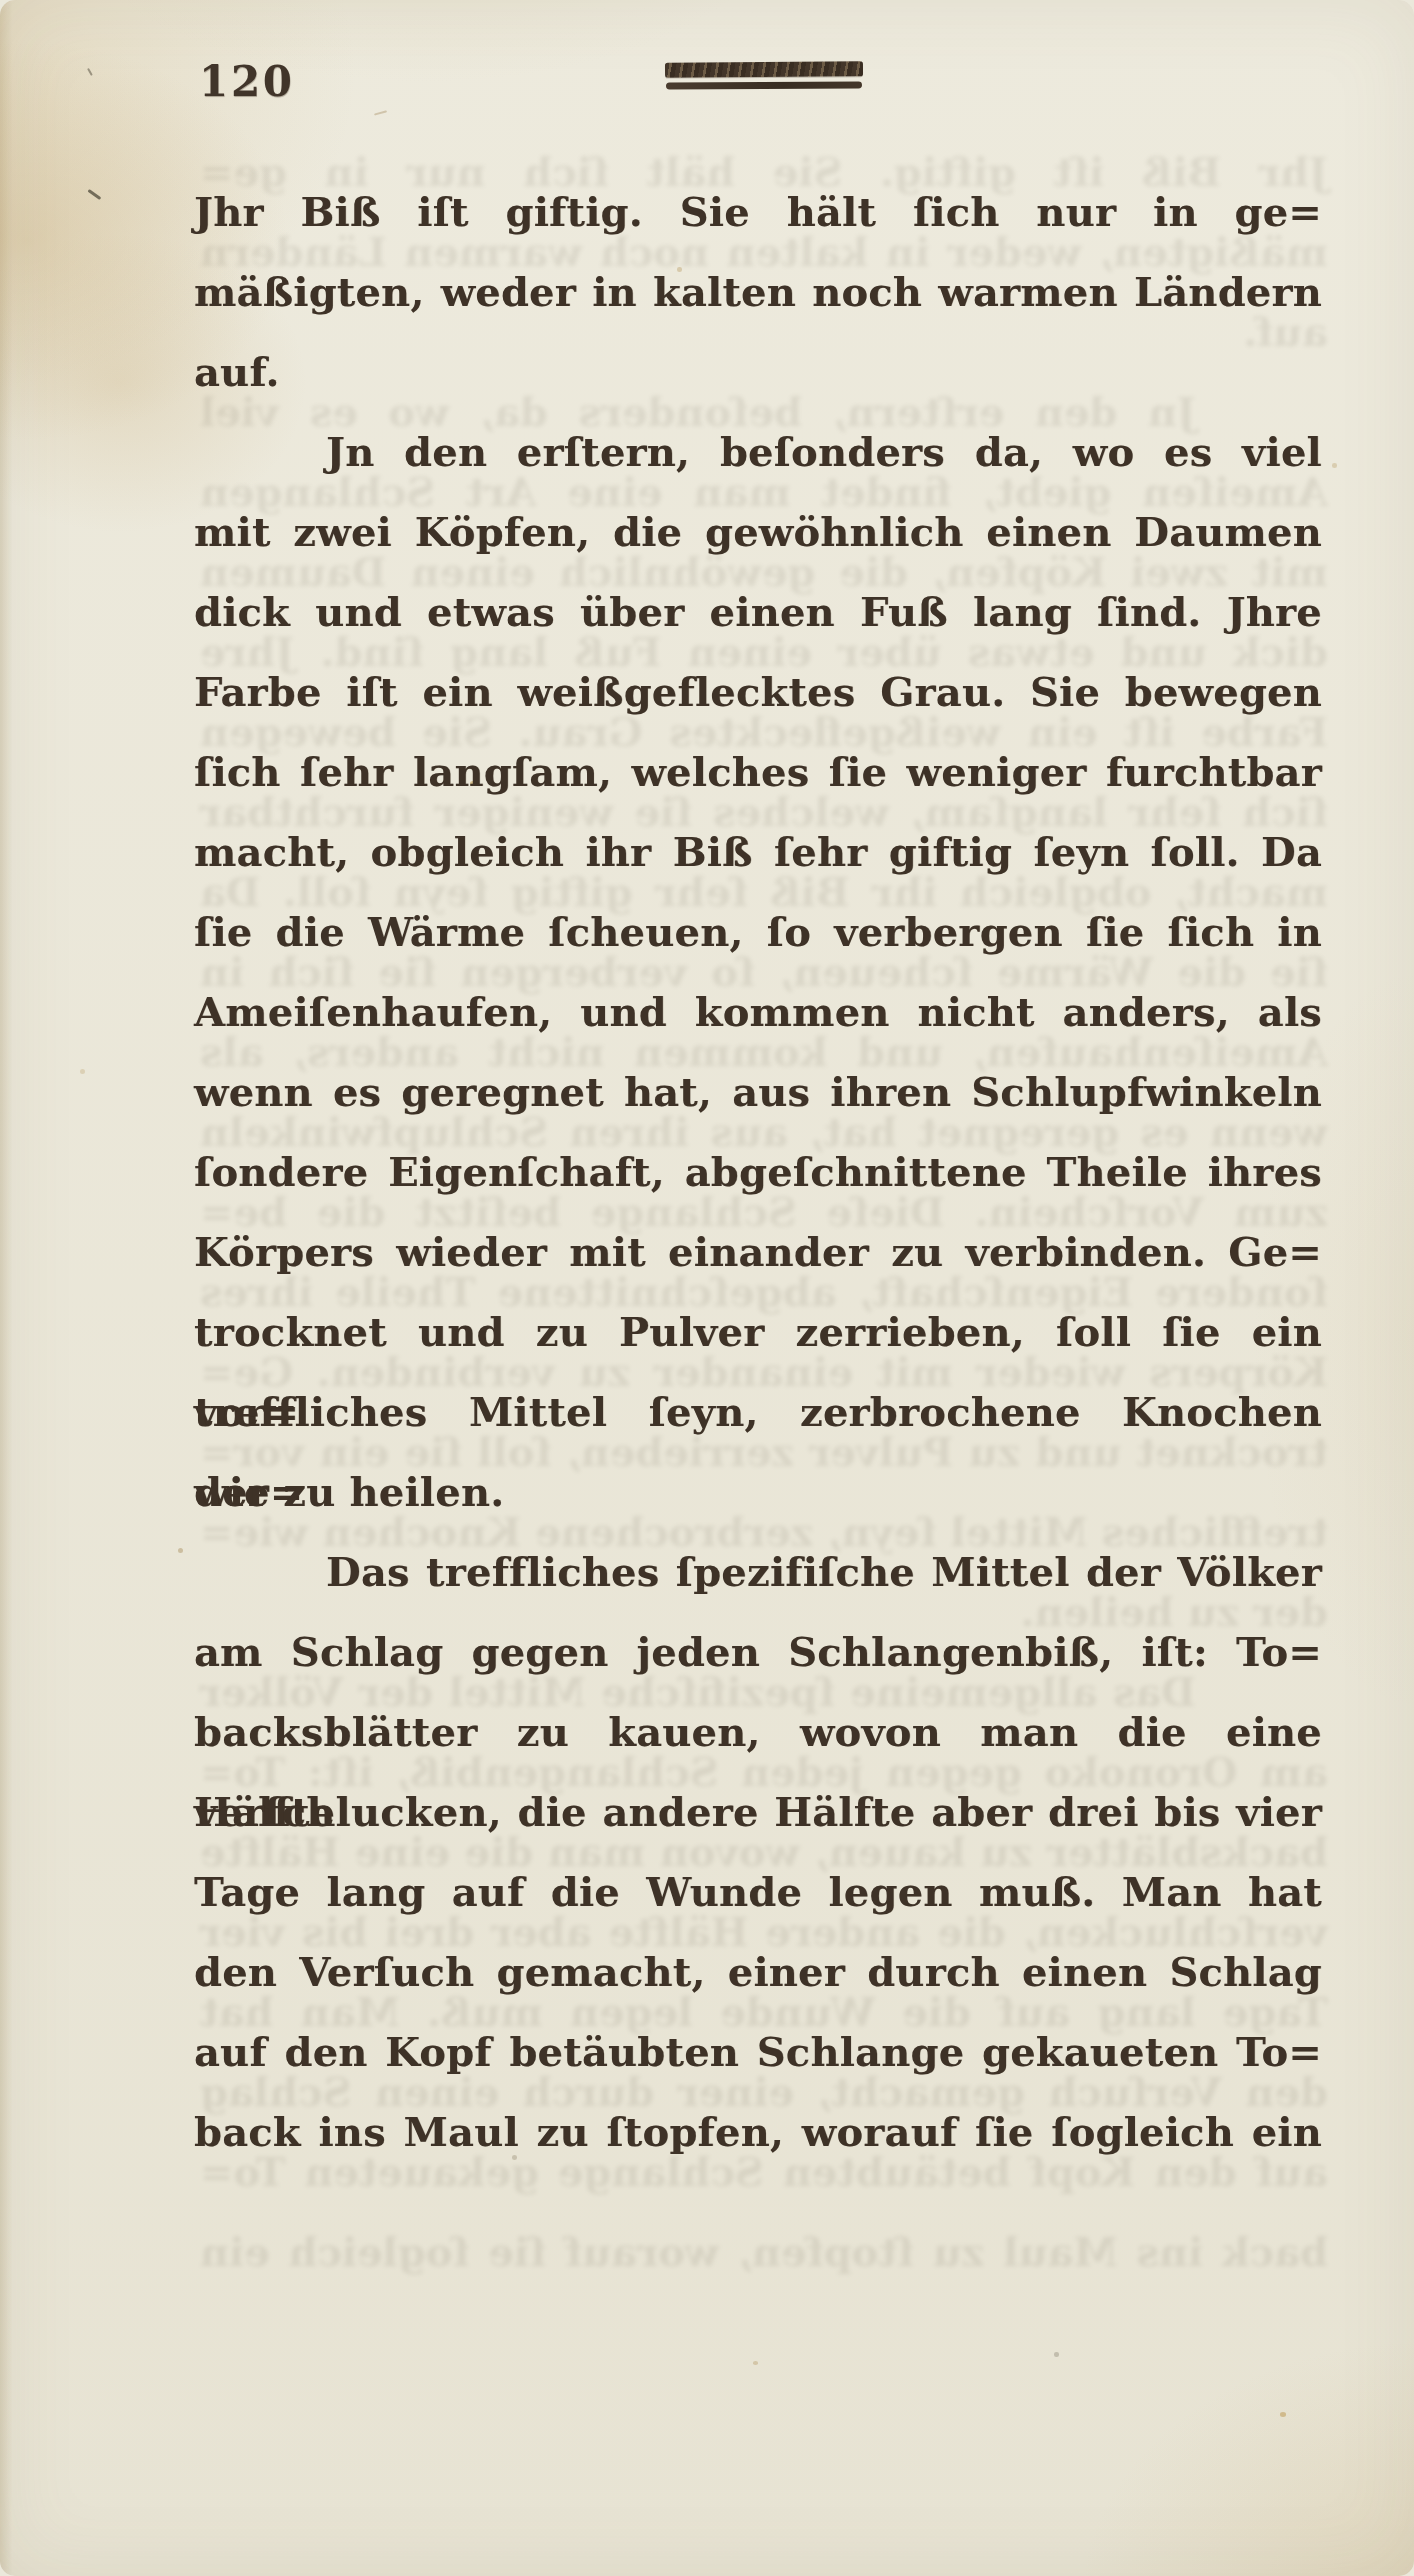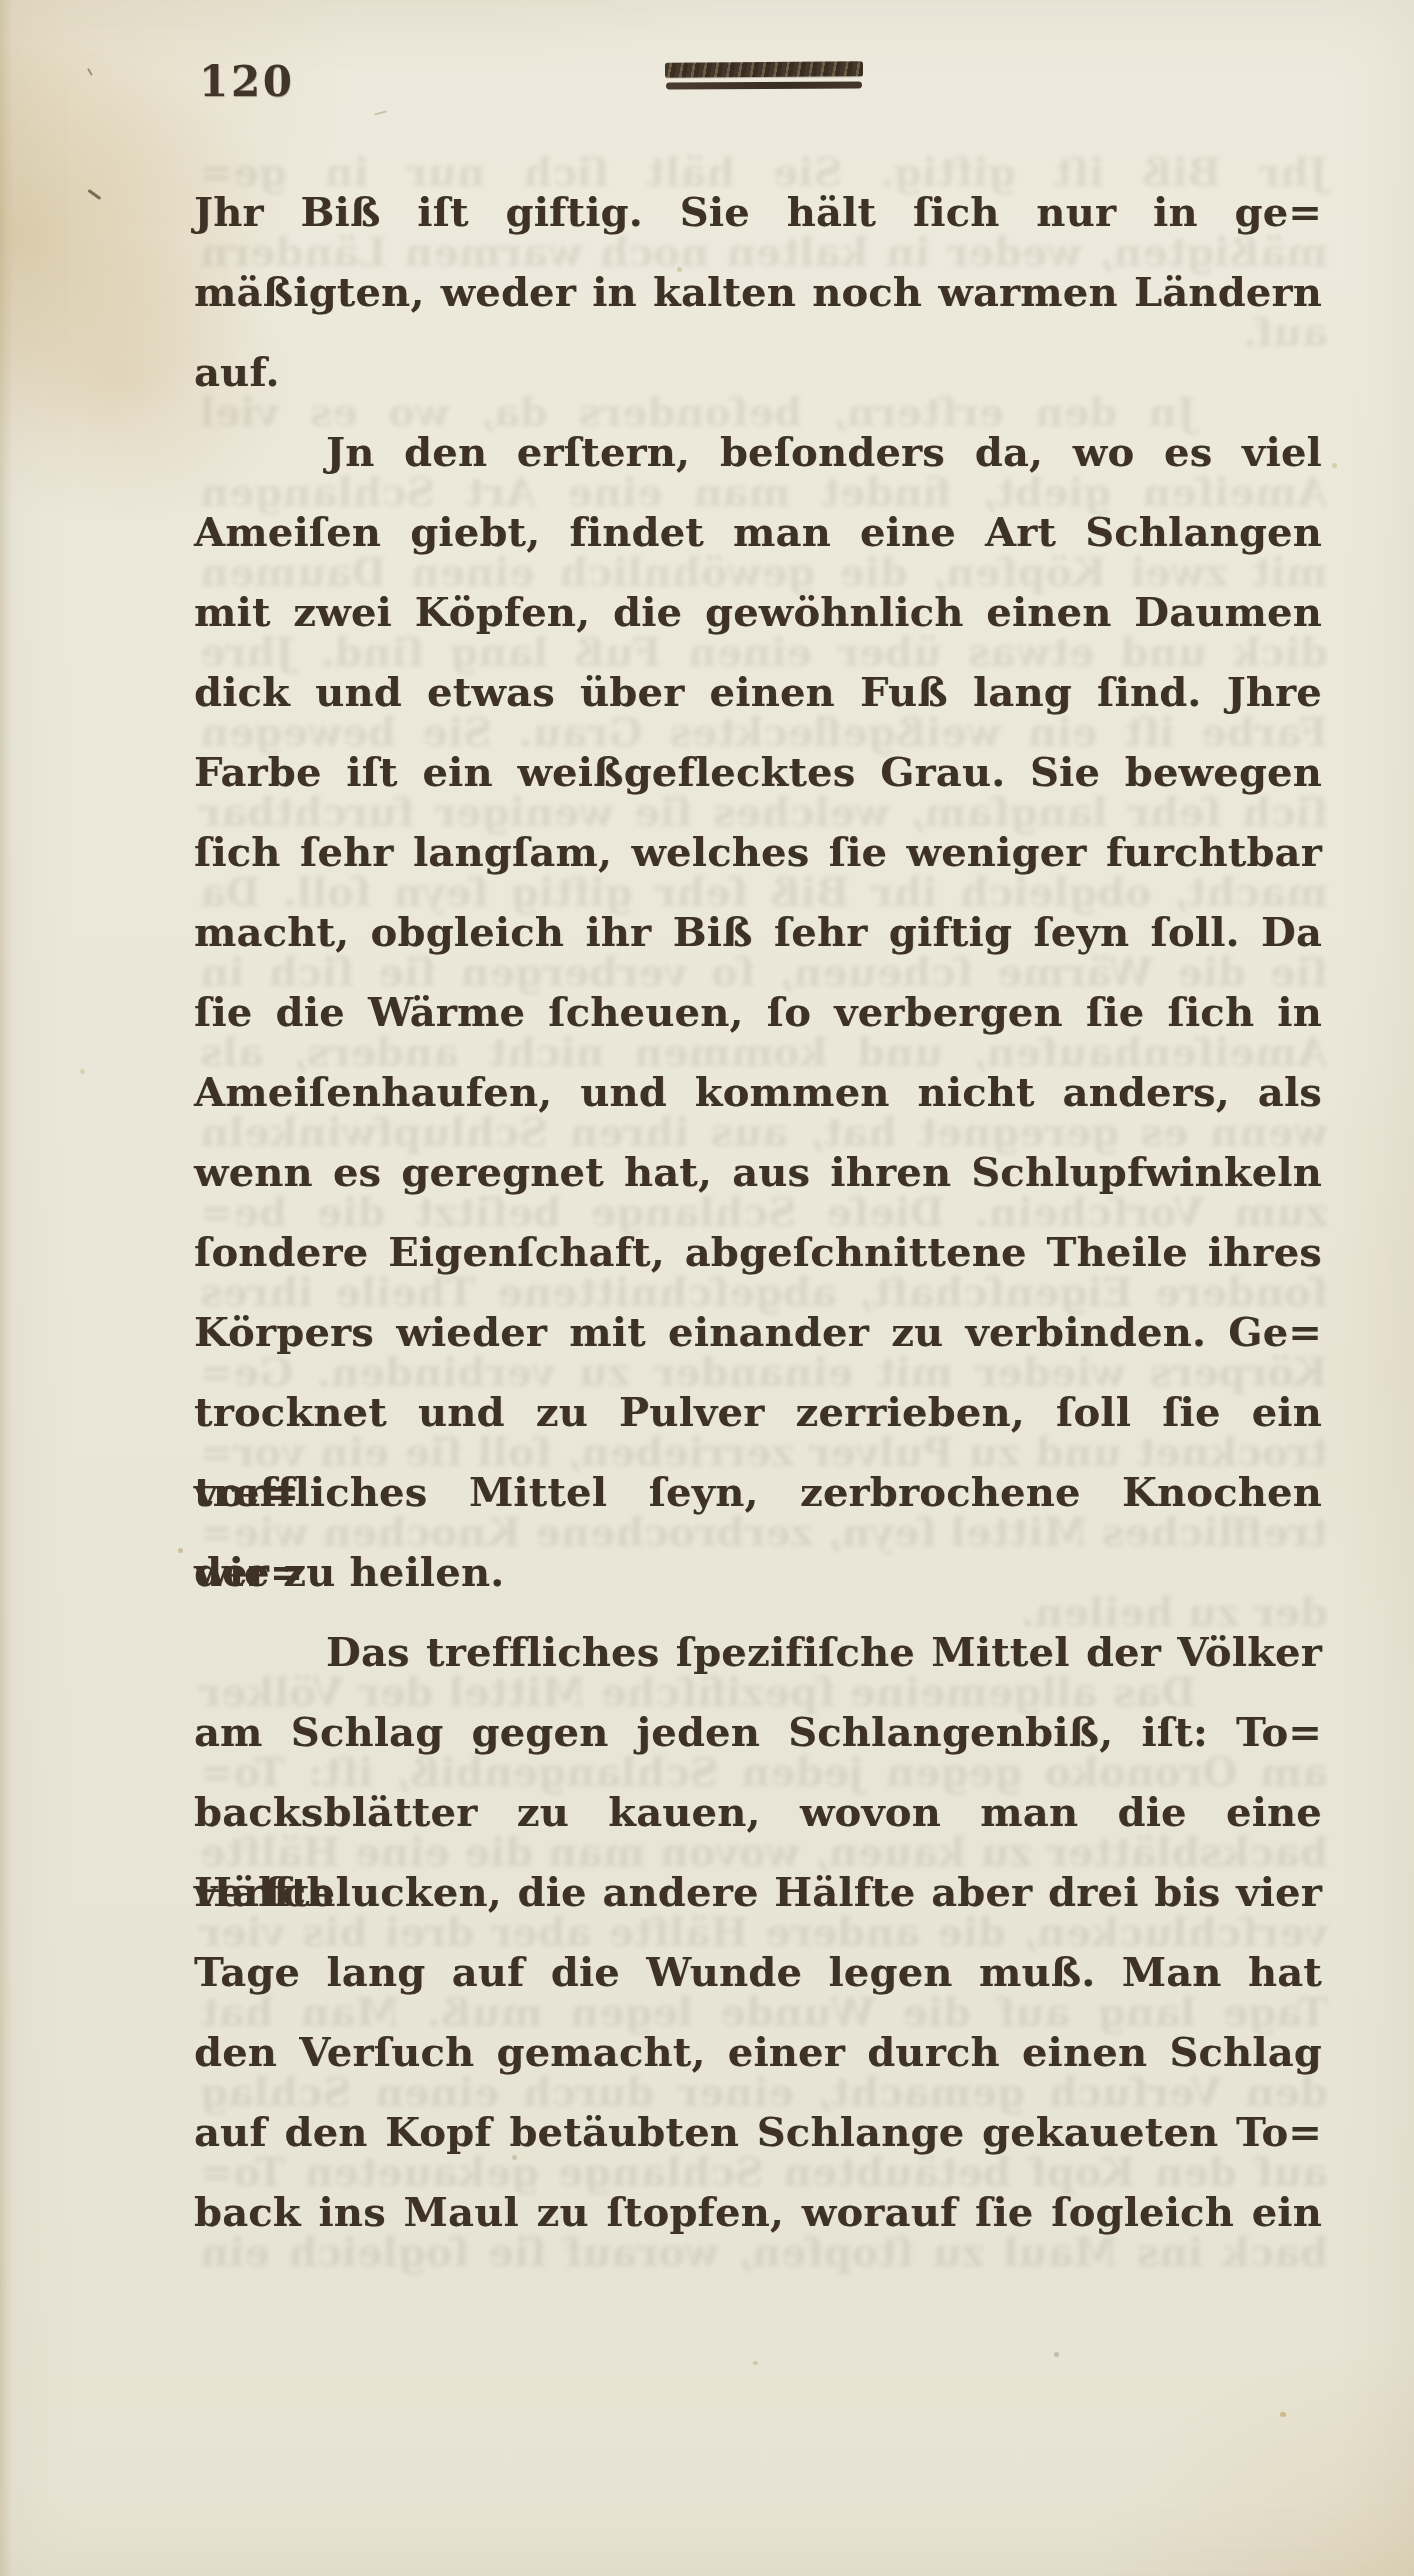--- a/index.html
+++ b/index.html
@@ -13,20 +13,21 @@
     background-image:
       radial-gradient(374px 285px at 27px 241px,  rgba(193,160,100,.30), transparent 70%),
       radial-gradient(267px 214px at 120px 383px, rgba(193,160,100,.22), transparent 70%),
       radial-gradient(624px 463px at -80px 71px,  rgba(200,170,110,.28), transparent 70%),
       radial-gradient(535px 267px at 30% -4%,     rgba(205,180,125,.14), transparent 70%),
       radial-gradient(499px 374px at 101% 101%,   rgba(198,170,115,.24), transparent 70%),
       radial-gradient(232px 535px at 100% 52%,    rgba(198,170,115,.08), transparent 70%),
       linear-gradient(90deg, rgba(158,138,92,.22), rgba(158,138,92,0) 12.5px),
       linear-gradient(#edeadd, #e7e3d3);
     box-shadow: inset 0 0 80px rgba(120,100,60,.10);
+    border-radius: 15px;
   }
   .page-number{
     position:absolute;left:199px;top:57px;
     font-size:42px;font-weight:bold;letter-spacing:2.7px;
     color:#41352a;
     text-shadow:0.5px 0.5px 0.7px rgba(56,42,28,.35);
   }
   .ornament{position:absolute;left:665px;top:62px;width:198px;}
   .orn-top{
     height:15px;width:198px;border-radius:2.7px;
@@ -126,21 +127,20 @@
       <div class="line">den Verſuch gemacht, einer durch einen Schlag</div>
       <div class="line">auf den Kopf betäubten Schlange gekaueten To=</div>
       <div class="line">back ins Maul zu ſtopfen, worauf ſie ſogleich ein</div>
     </div>
 
   <div class="text-block" id="text-block">
       <div class="line">Jhr Biß iſt giftig. Sie hält ſich nur in ge=</div>
       <div class="line">mäßigten, weder in kalten noch warmen Ländern</div>
       <div class="line short">auf.</div>
       <div class="line indent">Jn den erſtern, beſonders da, wo es viel</div>
-      <div class="line">Ameiſen giebt, findet man eine Art Schlangen</div>
       <div class="line">mit zwei Köpfen, die gewöhnlich einen Daumen</div>
       <div class="line">dick und etwas über einen Fuß lang ſind. Jhre</div>
       <div class="line">Farbe iſt ein weißgeflecktes Grau. Sie bewegen</div>
       <div class="line">ſich ſehr langſam, welches ſie weniger furchtbar</div>
       <div class="line">macht, obgleich ihr Biß ſehr giftig ſeyn ſoll. Da</div>
       <div class="line">ſie die Wärme ſcheuen, ſo verbergen ſie ſich in</div>
       <div class="line">Ameiſenhaufen, und kommen nicht anders, als</div>
       <div class="line">wenn es geregnet hat, aus ihren Schlupfwinkeln</div>
       <div class="line">ſondere Eigenſchaft, abgeſchnittene Theile ihres</div>
       <div class="line">Körpers wieder mit einander zu verbinden. Ge=</div>

